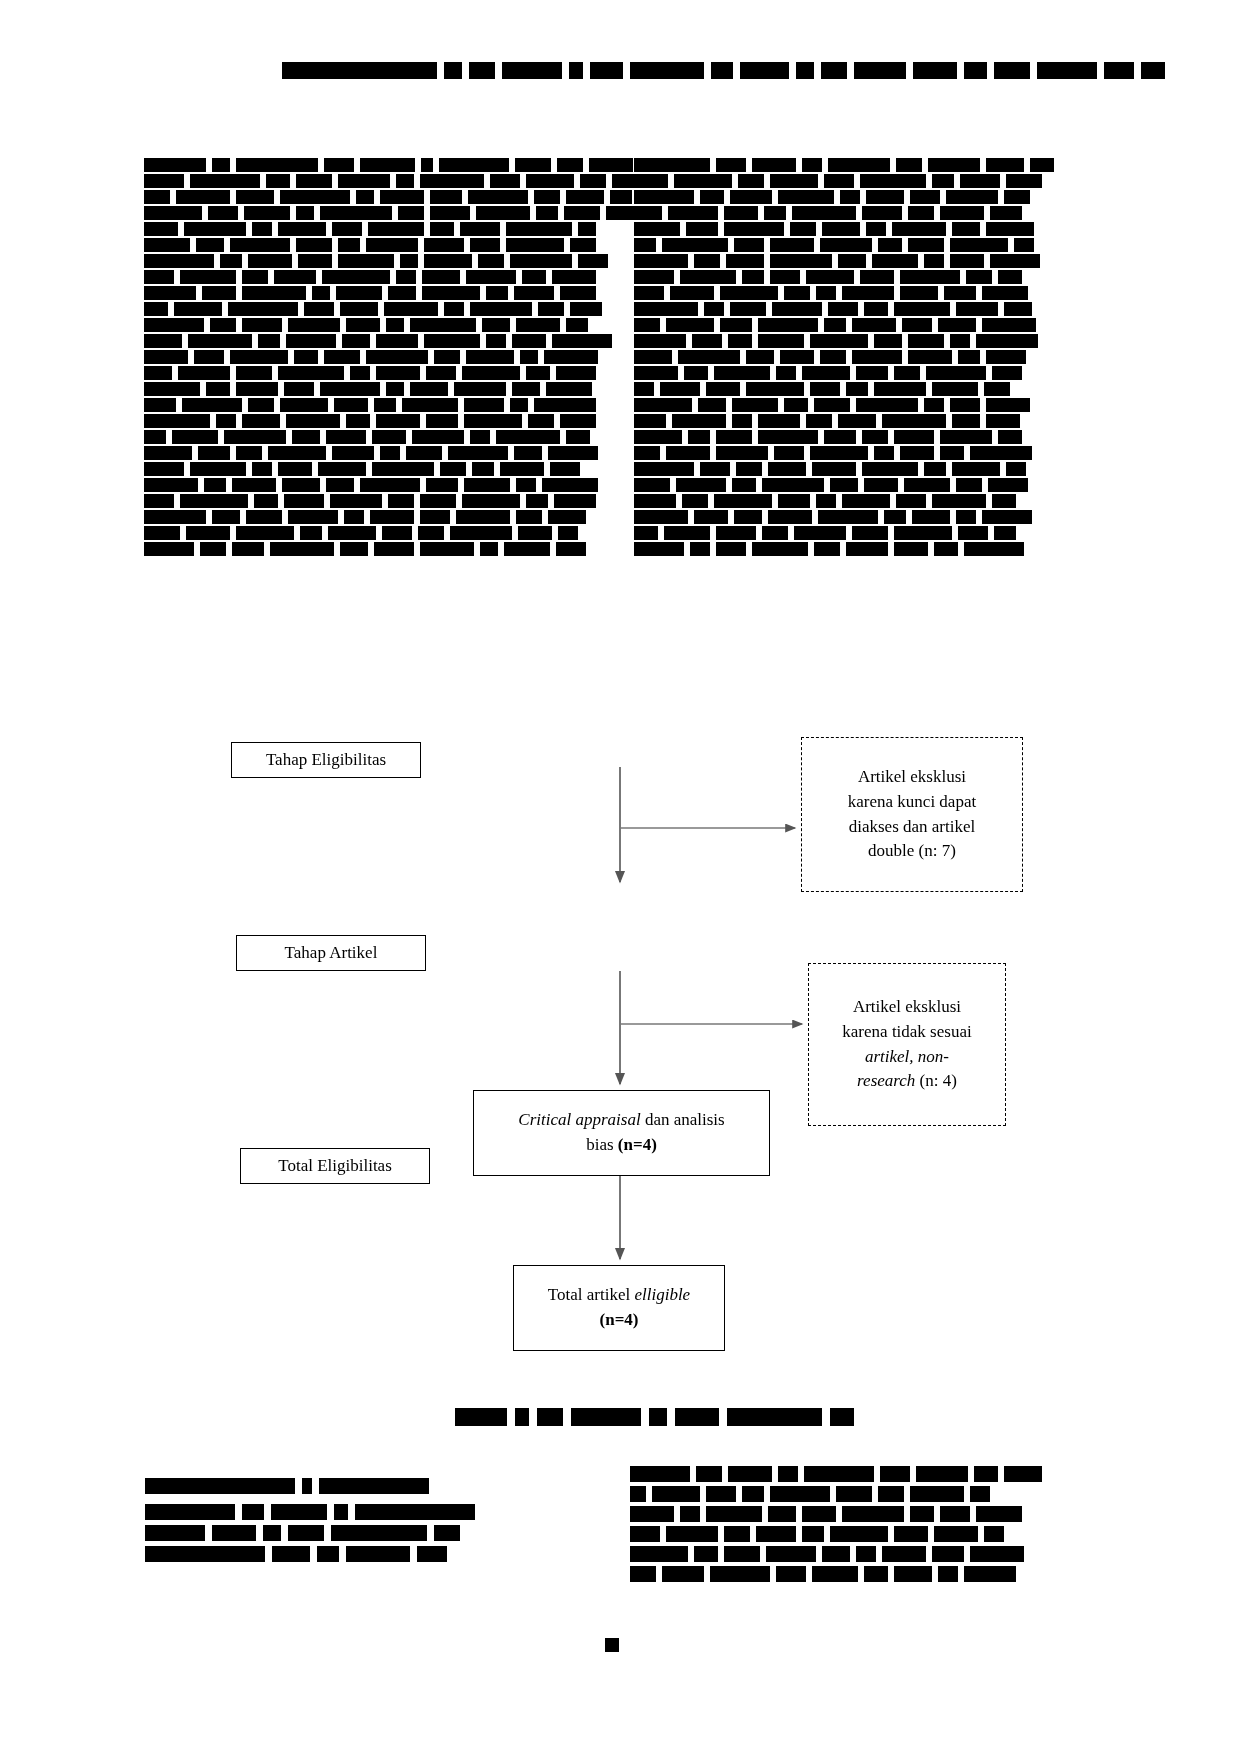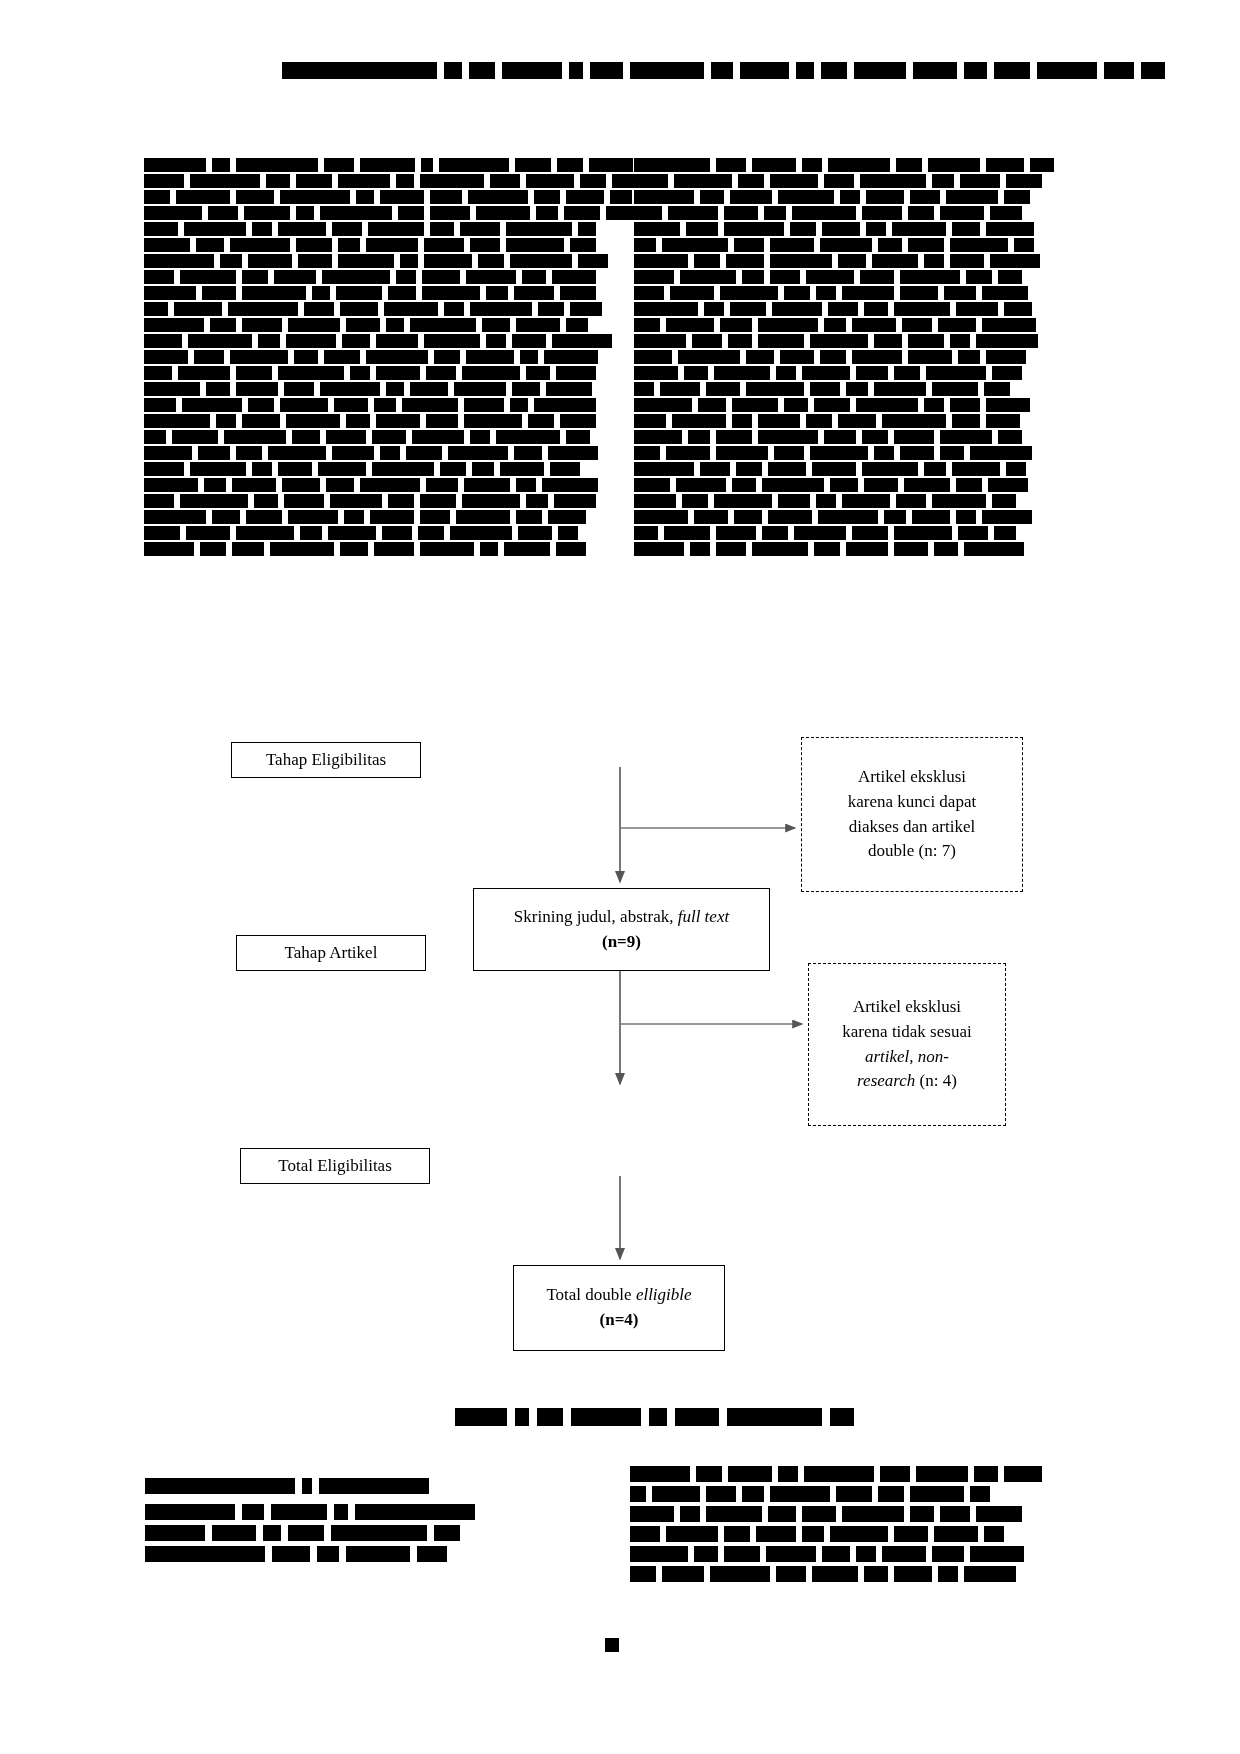--- a/index.html
+++ b/index.html
@@ -724,40 +724,40 @@
 
   <div class="node dashed" style="left:801px; top:737px; width:222px; height:155px;">
     <div>
       <span>Artikel eksklusi</span><br>
       <span>karena  kunci dapat</span><br>
       <span>diakses dan artikel</span><br>
       <span>double (n: 7)</span>
     </div>
   </div>
 
-  <div class="node solid" style="left:473px; top:888px; width:297px; height:83px;">
-    <div>
-      <span>Skrining judul, abstrak, </span><i>full text</i><br>
-      <b>(n=9)</b>
-    </div>
-  </div>
 
   <div class="node dashed" style="left:808px; top:963px; width:198px; height:163px;">
     <div>
       <span>Artikel eksklusi</span><br>
       <span>karena  tidak sesuai</span><br>
       <i>artikel, non-</i><br>
       <i>research</i><span> (n: 4)</span>
     </div>
   </div>
 
+  <div class="node solid" style="left:473px; top:1090px; width:297px; height:86px;">
+    <div>
+      <i>Critical appraisal</i><span> dan analisis</span><br>
+      <span>bias </span><b>(n=4)</b>
+    </div>
+  </div>
 
   <div class="node solid" style="left:513px; top:1265px; width:212px; height:86px;">
     <div>
-      <span>Total double </span><i>elligible</i><br>
+      <span>Total artikel </span><i>elligible</i><br>
       <b>(n=4)</b>
     </div>
   </div>
 
   <svg id="arrows" viewBox="0 0 1240 1754" xmlns="http://www.w3.org/2000/svg">
     <defs>
       <marker id="ah" markerWidth="9" markerHeight="9" refX="7" refY="3.2" orient="auto" markerUnits="strokeWidth">
         <path d="M0,0 L8,3.2 L0,6.4 z" fill="#555"></path>
       </marker>
     </defs>

